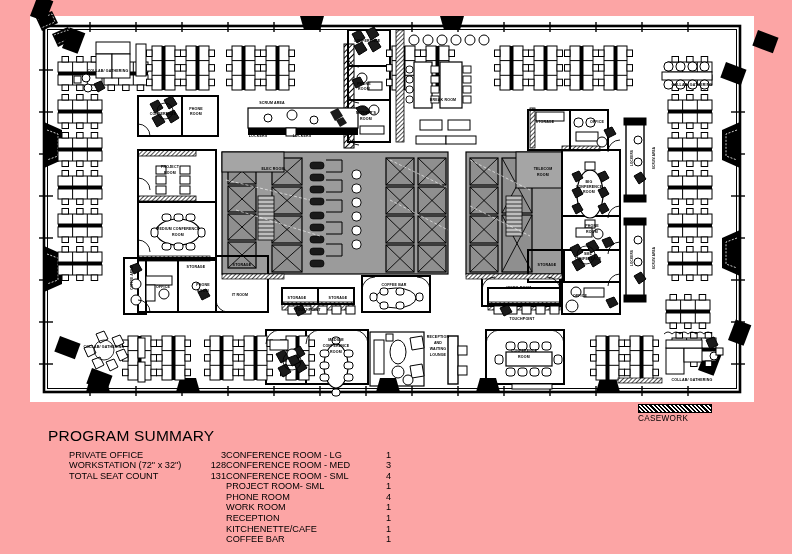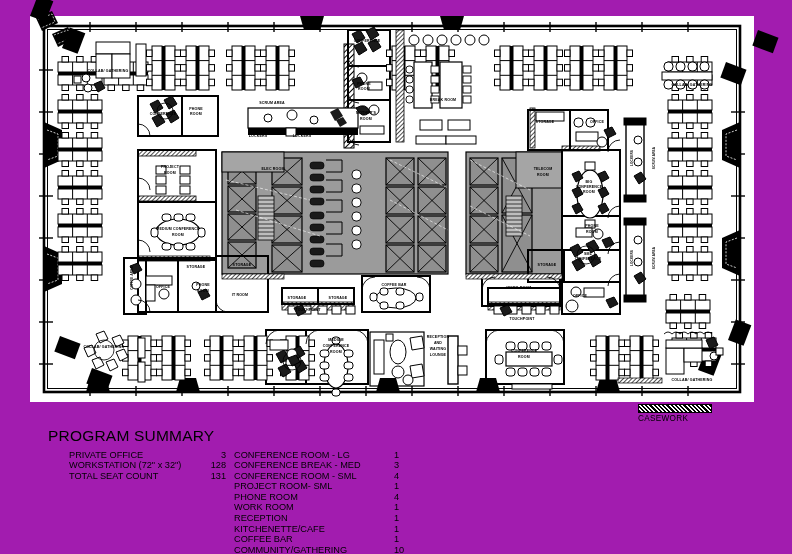--- a/index.html
+++ b/index.html
@@ -1,30 +1,30 @@
 <!DOCTYPE html>
 <html><head>
 <meta charset="utf-8">
 <style>
   html,body{margin:0;padding:0;background:#ffffff;}
   body{width:792px;height:554px;overflow:hidden;
        font-family:"Liberation Sans","DejaVu Sans",sans-serif;color:#000;}
-  #page{position:relative;width:792px;height:554px;background:#a21caf;}
+  #page{position:relative;width:792px;height:554px;background:#fca5a5;}
 
   
   #plan{position:absolute;left:0;top:0;width:792px;height:420px;}
   #plan svg{display:block;}
 
   
   #summary{position:absolute;left:48px;top:428px;width:700px;}
   #sum-title{font-size:15.5px;font-weight:normal;letter-spacing:.2px;
              margin:0 0 6px 0;line-height:1;}
   .sum-cols{display:flex;align-items:flex-start;}
   .col-left{width:178px;}
-  .col-right{margin-left:8px;}
+  .col-right{margin-left:0;}
   .srow{display:flex;font-size:9.2px;line-height:10.6px;white-space:nowrap;}
   .srow .lbl{flex:0 0 auto;}
   .srow .qty{margin-left:auto;padding-left:8px;text-align:right;}
   .col-left .srow .lbl{width:132px;padding-left:21px;}
   .col-left .srow .qty{width:26px;}
   .col-right .srow .lbl{width:152px;}
   .col-right .srow .qty{width:22px;text-align:left;}
   .sum-gap{height:7px;}
   .sum-note{font-size:9.2px;line-height:10.8px;}
 
@@ -845,21 +845,21 @@
           </div>
         <div class="sum-gap"></div>
       </div>
       <div class="col-right">
         <div id="right-rows">
             <div class="srow">
               <span class="lbl">CONFERENCE ROOM - LG</span>
               <span class="qty">1</span>
             </div>
             <div class="srow">
-              <span class="lbl">CONFERENCE BREAK - MED</span>
+              <span class="lbl">CONFERENCE ROOM - MED</span>
               <span class="qty">3</span>
             </div>
             <div class="srow">
               <span class="lbl">CONFERENCE ROOM - SML</span>
               <span class="qty">4</span>
             </div>
             <div class="srow">
               <span class="lbl">PROJECT ROOM- SML</span>
               <span class="qty">1</span>
             </div>
@@ -875,23 +875,19 @@
               <span class="lbl">RECEPTION</span>
               <span class="qty">1</span>
             </div>
             <div class="srow">
               <span class="lbl">KITCHENETTE/CAFE</span>
               <span class="qty">1</span>
             </div>
             <div class="srow">
               <span class="lbl">COFFEE BAR</span>
               <span class="qty">1</span>
-            </div>
-            <div class="srow">
-              <span class="lbl">COMMUNITY/GATHERING</span>
-              <span class="qty">10</span>
             </div>
           </div>
       </div>
     </div>
   </div>
 
 </div>
 
 </body></html>

